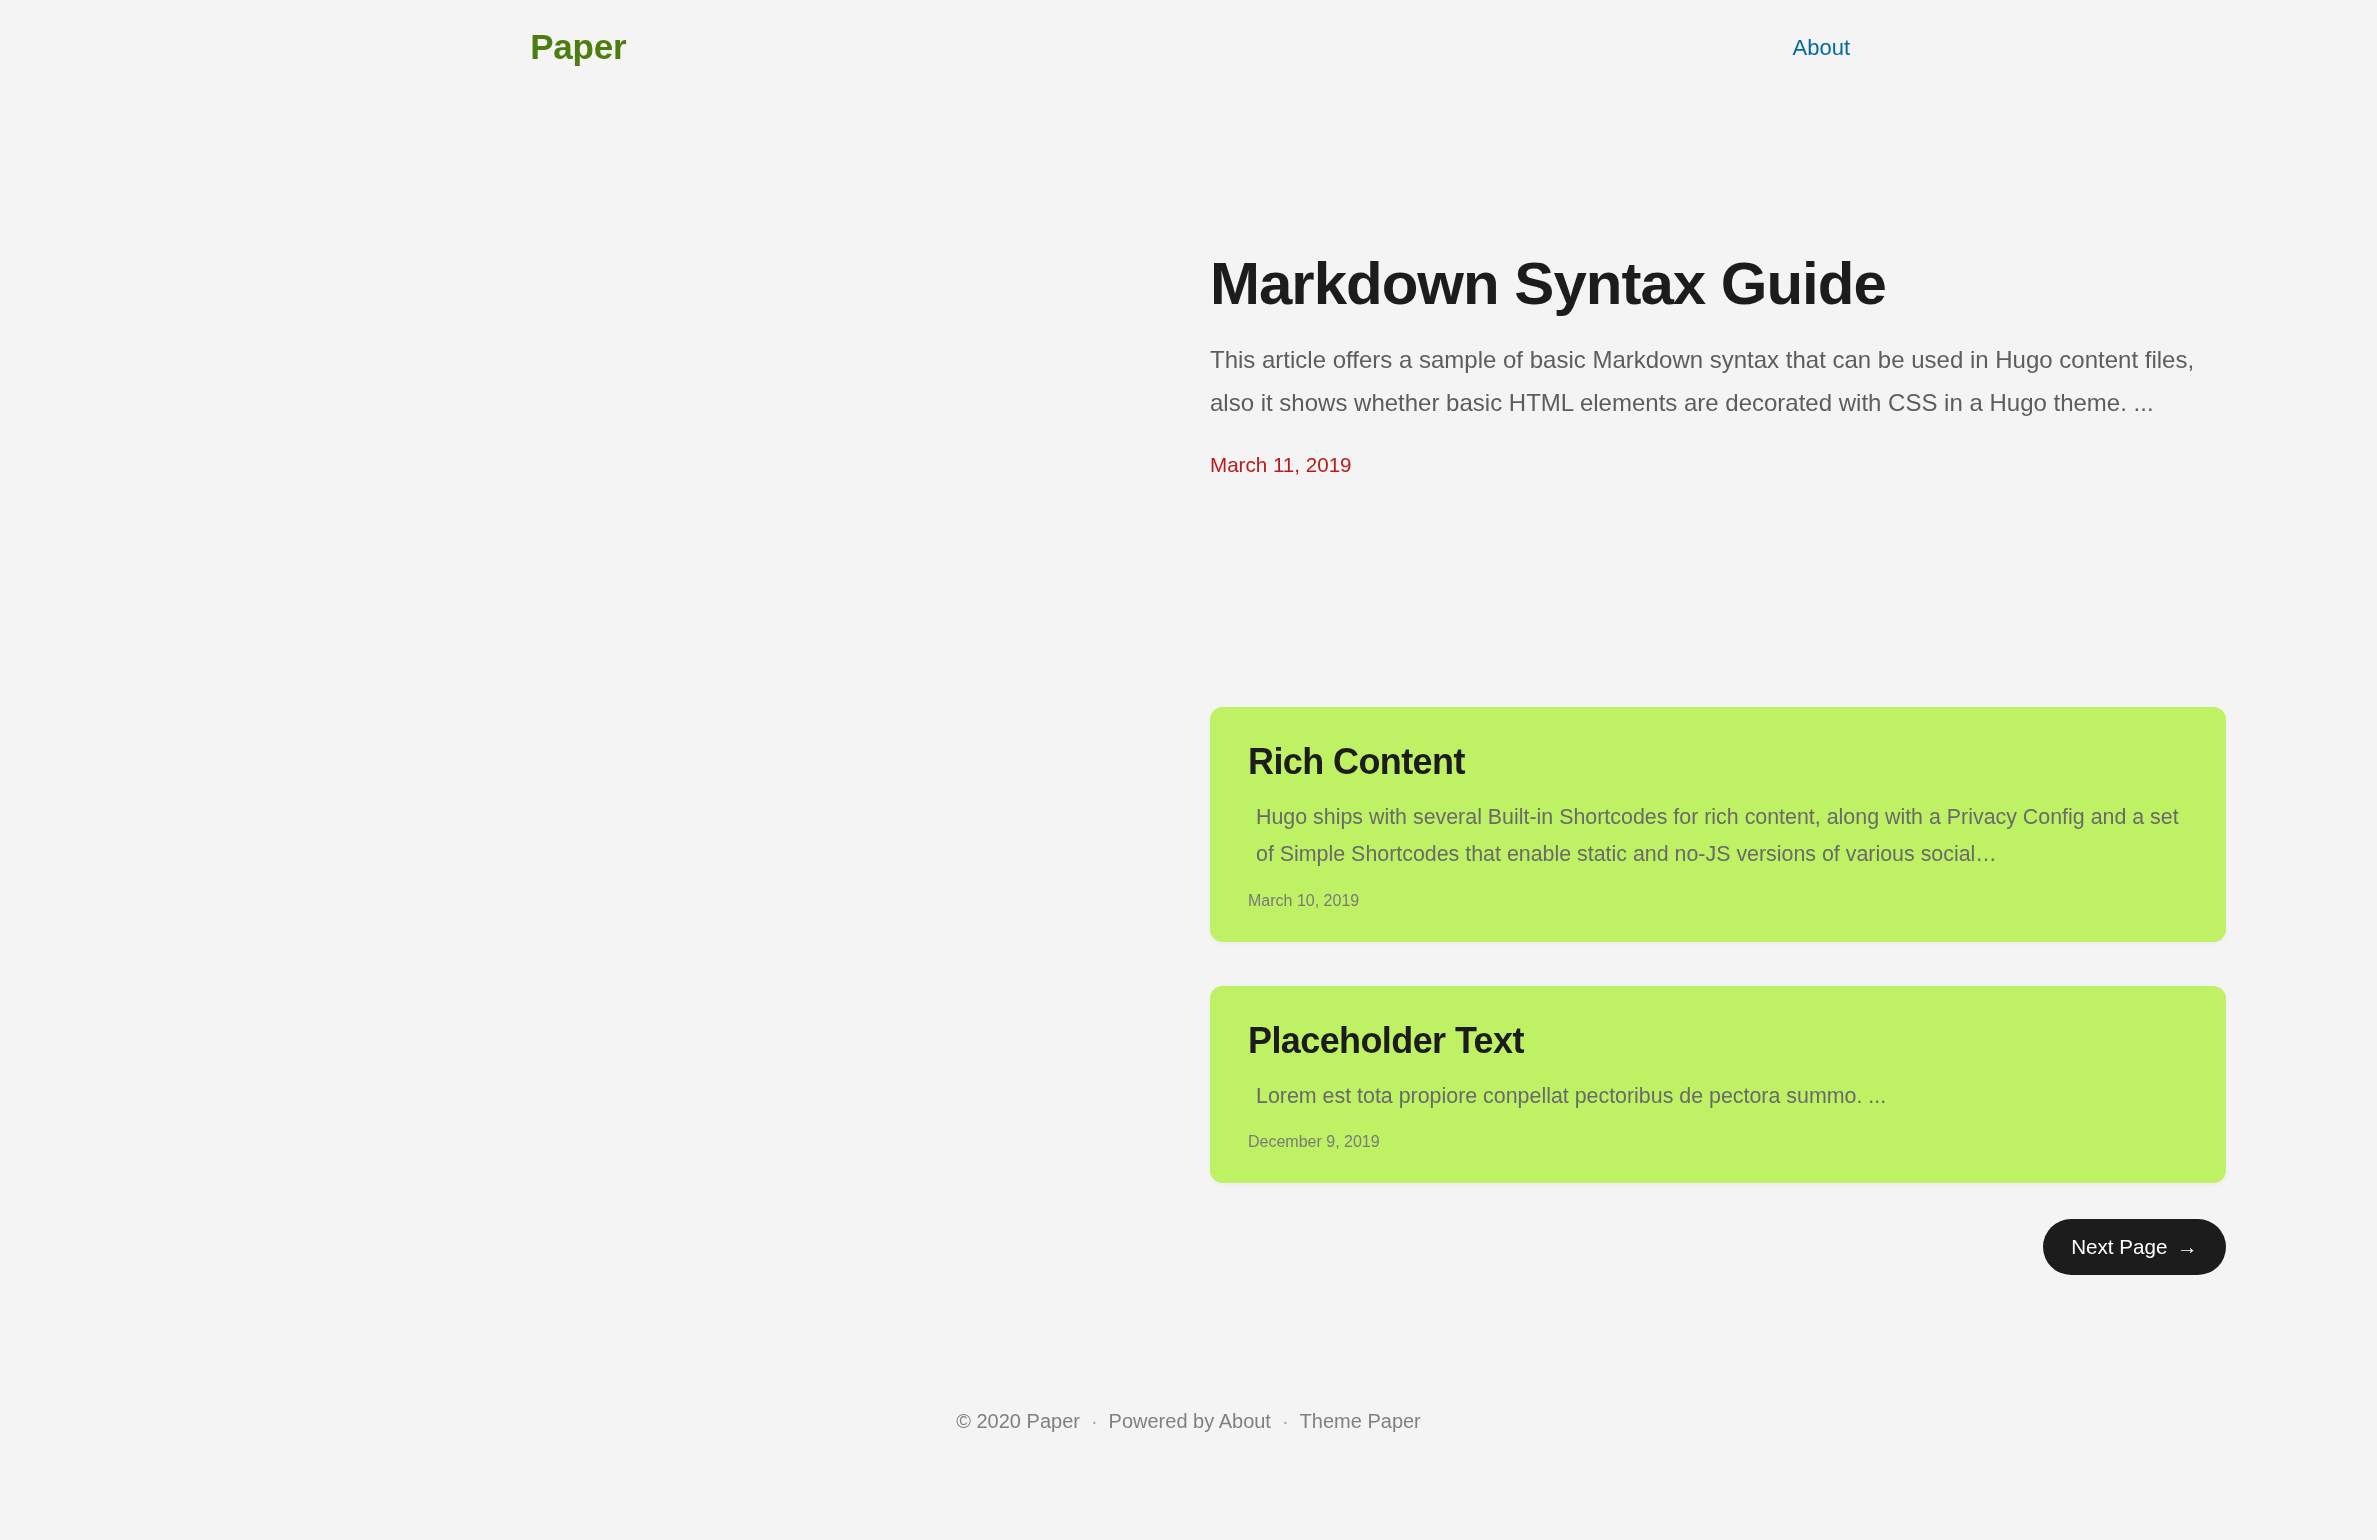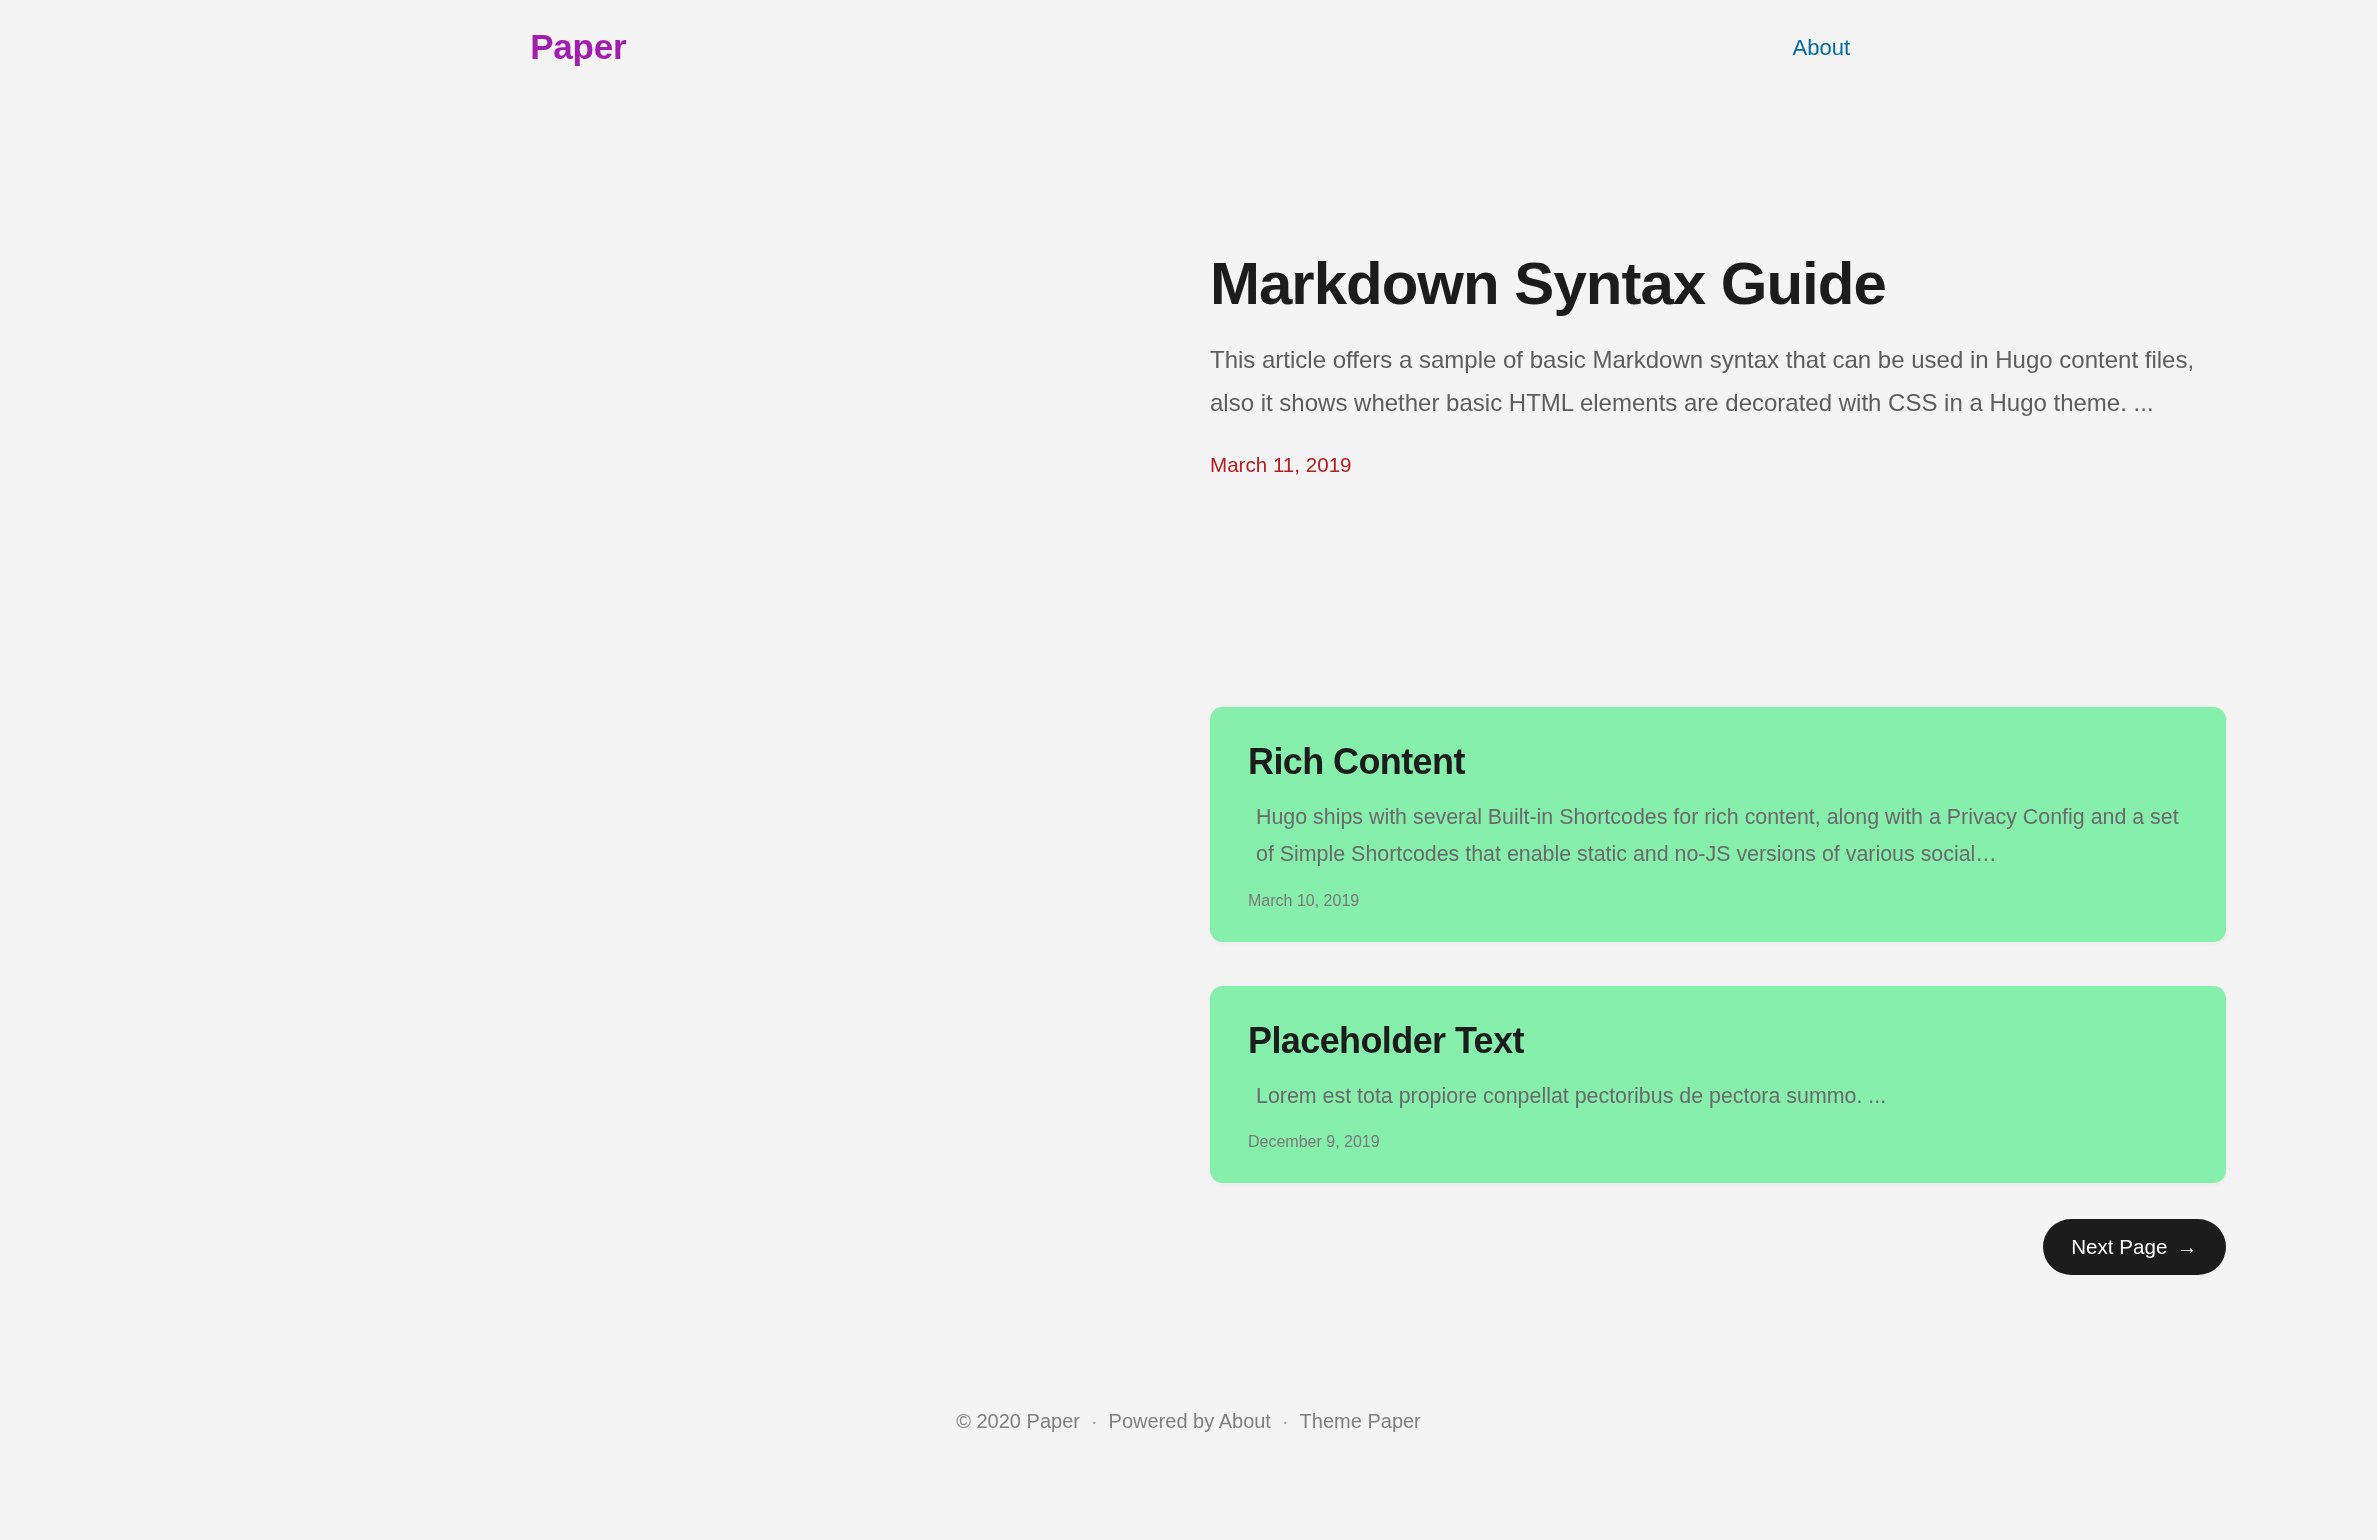--- a/index.html
+++ b/index.html
@@ -28,21 +28,21 @@
     margin: 0 auto;
     padding: 28.5px 0 0 0;
     display: flex;
     align-items: flex-start;
     justify-content: space-between;
     height: 101px;
   }
   .brand {
     font-size: 35px;
     font-weight: bold;
-    color: #a21caf;
+    color: #4d7c0f;
     letter-spacing: -0.2px;
     text-decoration: none;
     line-height: 1;
     padding-left: 3.2px;
   }
   .nav {
     display: flex;
     gap: 38px;
     align-items: center;
     padding-top: 6.3px;
@@ -86,21 +86,21 @@
   
   .posts {
     margin-top: 230px;
     margin-left: 683px;
     width: 1016px;
     display: flex;
     flex-direction: column;
     gap: 44px;
   }
   .post-card {
-    background: #86efac;
+    background: #bef264;
     border-radius: 12.7px;
     padding: 35px 38px 32px 38px;
     box-shadow: 0 1.6px 4px rgba(0,0,0,0.035);
   }
   .post-card .p-title {
     font-size: 36px;
     font-weight: bold;
     color: #1c1c1c;
     letter-spacing: -0.6px;
     margin: 0 0 17.4px 0;

